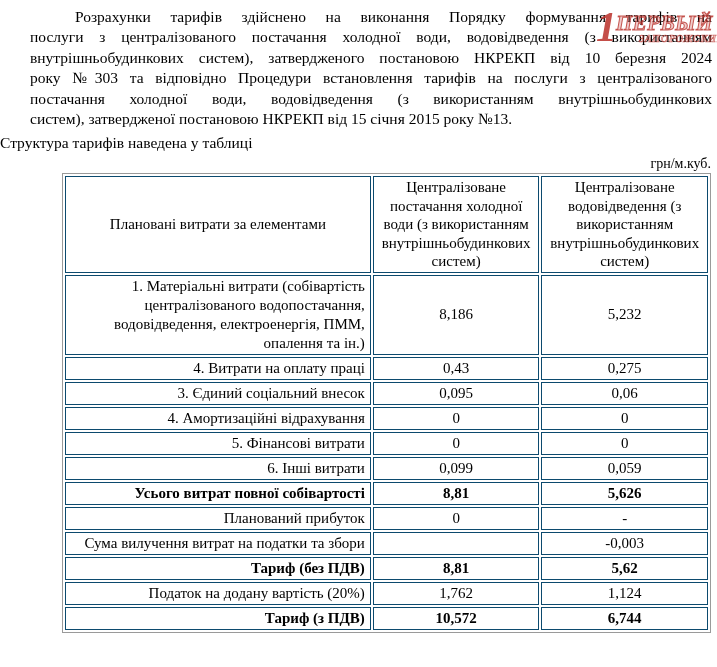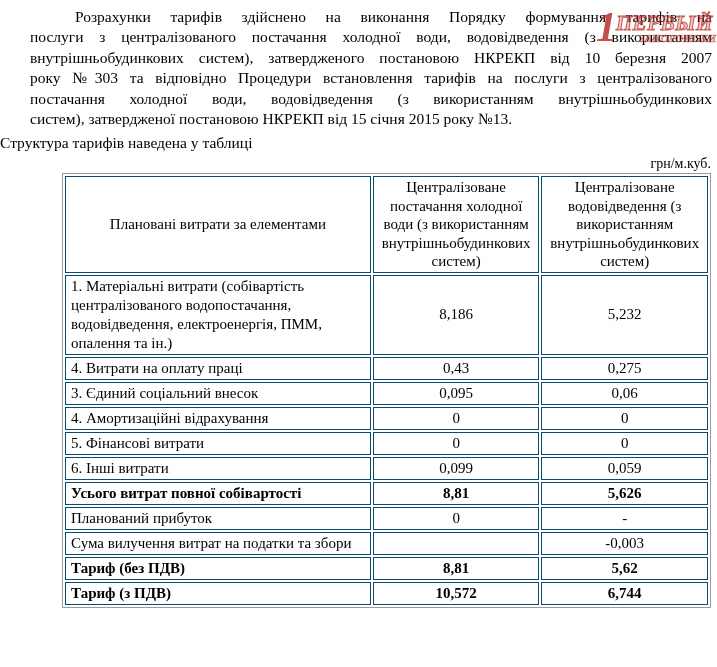--- a/index.html
+++ b/index.html
@@ -46,21 +46,21 @@
     padding: 1px 5px;
     font-size: 15px;
     vertical-align: middle;
     overflow: hidden;
   }
   table.tariff th {
     font-weight: normal; text-align: center;
     height: 90px; line-height: 18.5px;
   }
   table.tariff td { height: 22px; line-height: 19px; }
-  table.tariff td.label { text-align: left; }
+  table.tariff td.label { text-align: right; }
   table.tariff td.num { text-align: center; }
   table.tariff tr.tall td { height: 78px; }
   table.tariff tr.bold td { font-weight: bold; margin-top: 11px; }
 
   
   .watermark {
     position: absolute; top: 11px; left: 596px;
     width: 120px; height: 38px;
     font-style: italic; pointer-events: none; z-index: 5;
   }
@@ -87,21 +87,21 @@
 
 <div class="watermark">
   <span class="wm-numeral">1</span>
   <span class="wm-title">ПЕРВЫЙ</span>
   <span class="wm-subtitle">ЗАПОРОЖСКИЙ</span>
 </div>
 
 <div class="para">
   <div class="line first">Розрахунки тарифів здійснено на виконання Порядку формування тарифів на</div>
   <div class="line">послуги з централізованого постачання холодної води, водовідведення (з використанням</div>
-  <div class="line">внутрішньобудинкових систем), затвердженого постановою НКРЕКП від 10 березня 2007</div>
+  <div class="line">внутрішньобудинкових систем), затвердженого постановою НКРЕКП від 10 березня 2024</div>
   <div class="line">року №303 та відповідно Процедури встановлення тарифів на послуги з централізованого</div>
   <div class="line">постачання холодної води, водовідведення (з використанням внутрішньобудинкових</div>
   <div class="line last">систем), затвердженої постановою НКРЕКП від 15 січня 2015 року №13.</div>
 </div>
 
 <div class="doc-title">Структура тарифів наведена у таблиці</div>
 <div class="unit-label">грн/м.куб.</div>
 
 <table class="tariff">
   <colgroup>
@@ -158,19 +158,24 @@
   <tr>
     <td class="label">Сума вилучення витрат на податки та збори</td>
     <td class="num"></td>
     <td class="num">-0,003</td>
   </tr>
   <tr class="bold">
     <td class="label">Тариф (без ПДВ)</td>
     <td class="num">8,81</td>
     <td class="num">5,62</td>
   </tr>
+  <tr>
+    <td class="label">Податок на додану вартість (20%)</td>
+    <td class="num">1,762</td>
+    <td class="num">1,124</td>
+  </tr>
   <tr class="bold">
     <td class="label">Тариф (з ПДВ)</td>
     <td class="num">10,572</td>
     <td class="num">6,744</td>
   </tr>
 </tbody>
   </table>
 
 </body></html>

